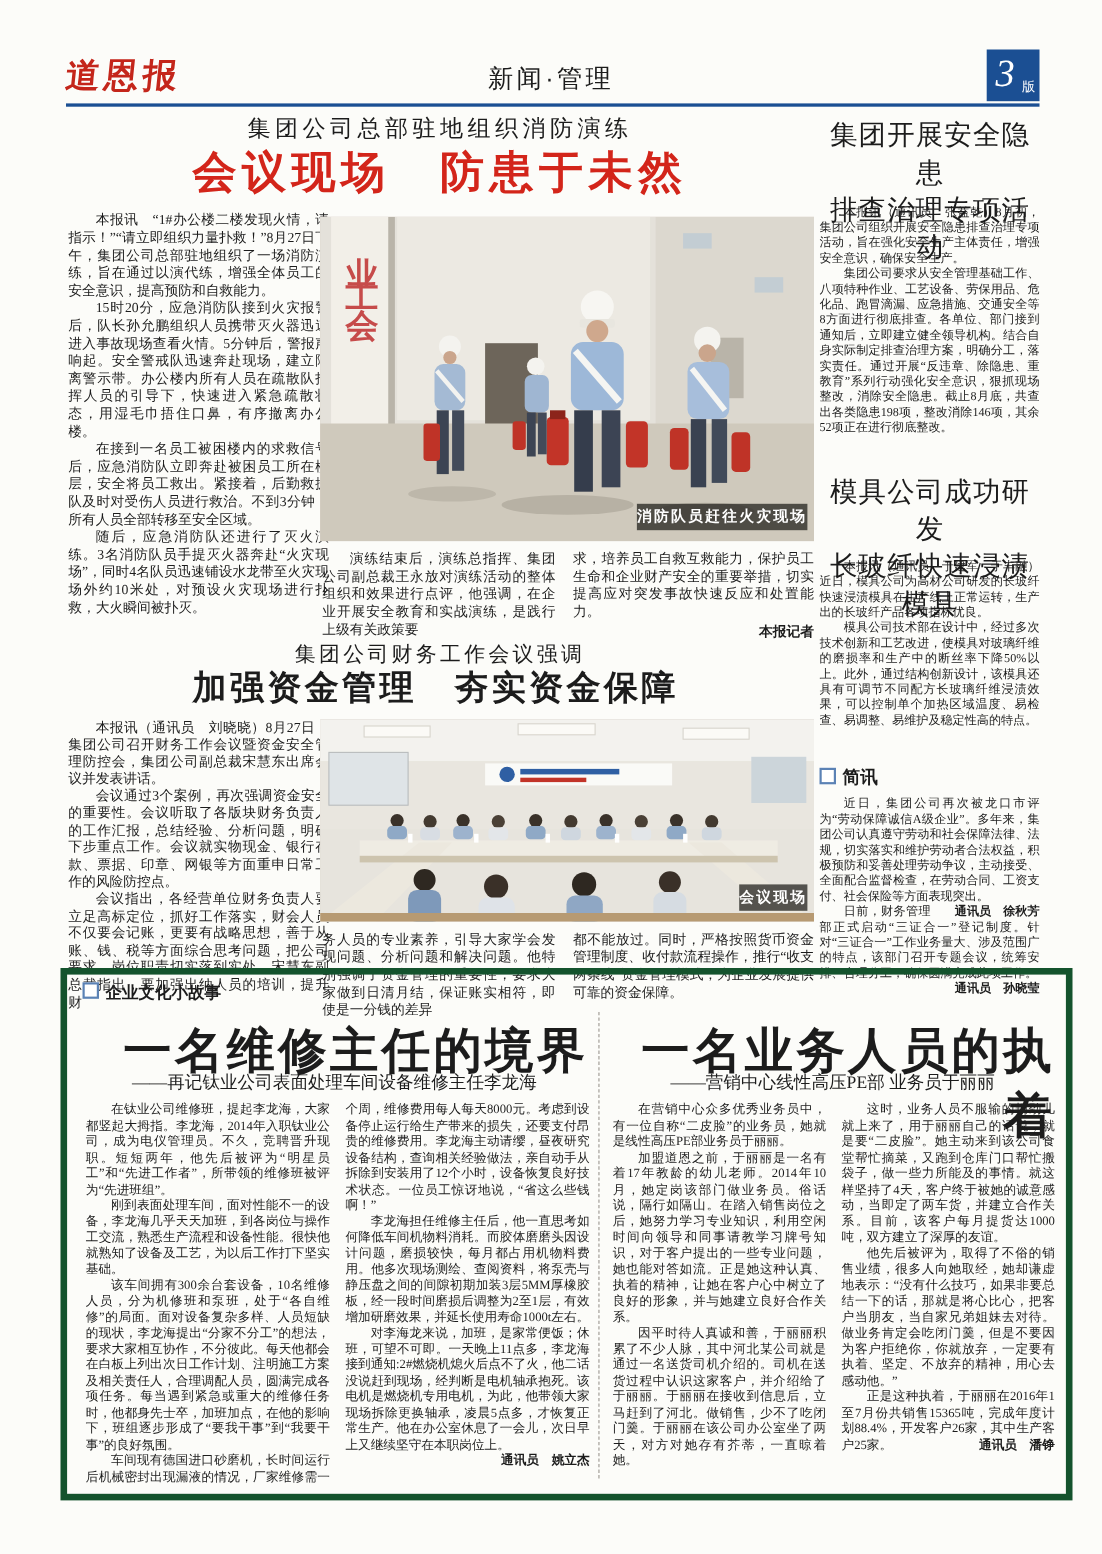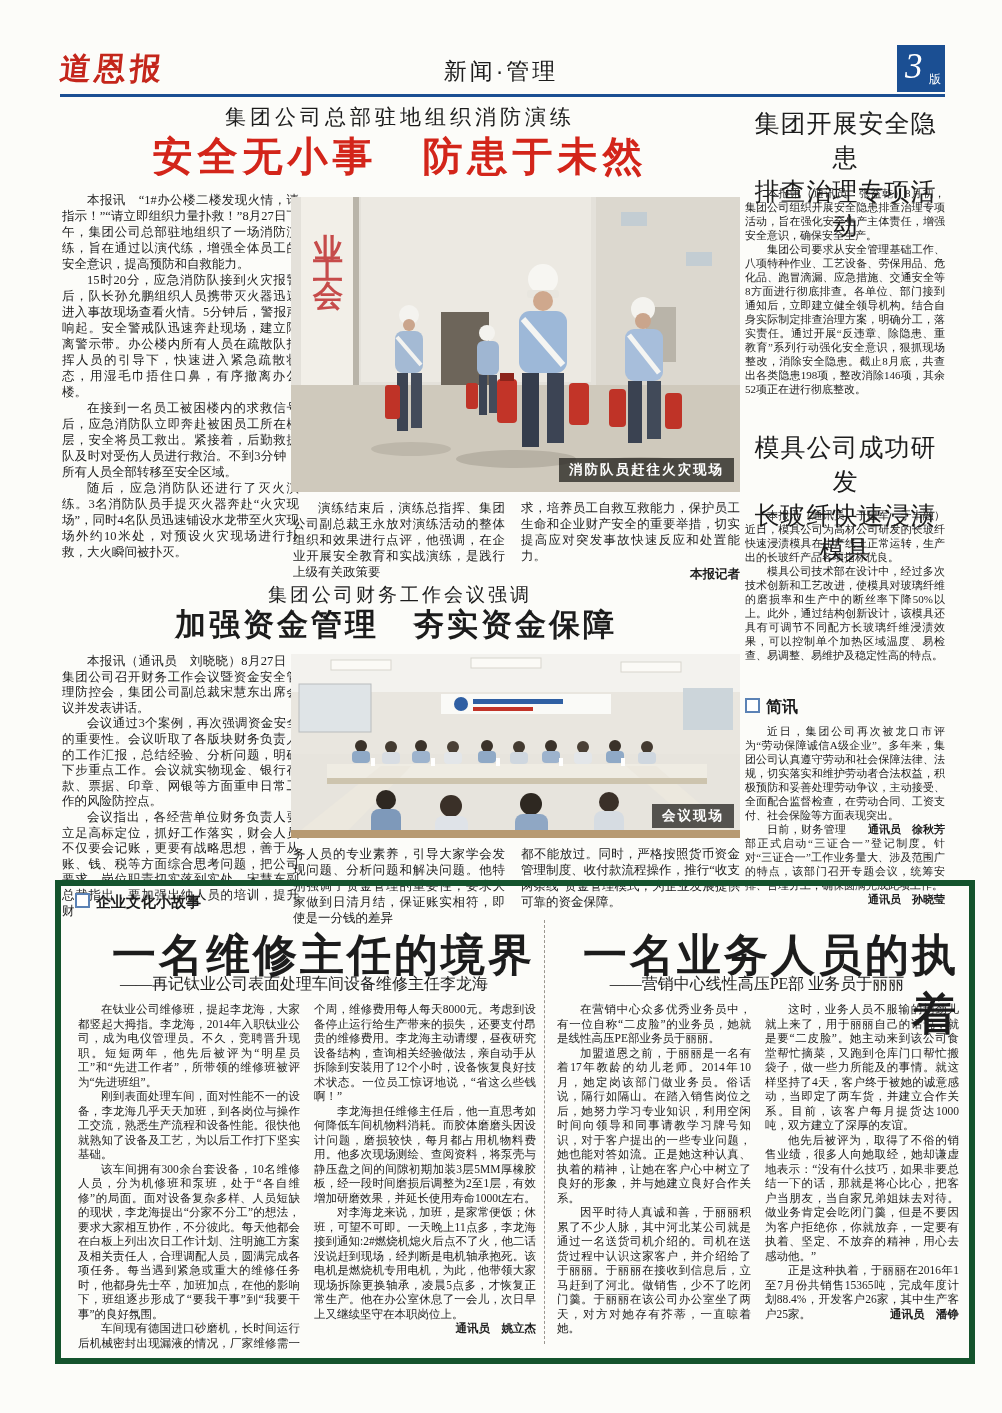--- a/index.html
+++ b/index.html
@@ -21,21 +21,21 @@
   
   .body-txt{font-size:12.5px;line-height:16px;}
   .body-sm{font-size:11px;line-height:14px;}
   .byline-line{text-align:right;font-weight:bold;margin-top:2px;}
   .byl{float:right;font-weight:bold;}
   .sq{display:inline-block;width:11px;height:11px;border:2px solid #5b82b5;
       margin-right:6px;vertical-align:-1px;background:#fff;}
   
   .photo{overflow:hidden;background:#ddd8cf;}
   .caption{position:absolute;right:6px;bottom:10px;background:rgba(35,33,30,.75);
-      color:#fff;font-size:13.5px;font-weight:bold;padding:3px 10px;letter-spacing:2px;
+      color:#fff;font-size:13.5px;font-weight:bold;padding:3px 0;letter-spacing:2px;
       font-family:"Liberation Sans",sans-serif;}
   .vert-sign{position:absolute;left:16px;top:12px;writing-mode:vertical-rl;
       color:#c23a3a;font-size:30px;font-weight:bold;letter-spacing:24px;opacity:.9;}
   
   .culture-box{left:55px;top:880px;width:908px;height:472px;border:6px solid #14532d;}
   .story-head{font-weight:bold;font-size:44px;letter-spacing:3px;text-align:right;}
   .story-sub{text-align:center;font-size:16px;}
   .story-body{column-count:2;column-gap:14px;column-fill:auto;
       font-size:11.5px;line-height:14.5px;}
   .dash-div{border-left:1px dashed #9a968f;}
@@ -48,21 +48,21 @@
 
   <div class="abs logo">道恩报</div>
   <div class="abs section-title sans">新闻·管理</div>
   <div class="abs page-box">
     <span class="page-num">3</span>
     <span class="page-lab">版</span>
   </div>
   <div class="abs head-rule"></div>
 
   <div class="abs" style="left:60px;top:103px;width:680px;text-align:center;font-size:21px;letter-spacing:4px;">集团公司总部驻地组织消防演练</div>
-  <div class="abs sans" style="left:60px;top:129px;width:680px;text-align:center;font-size:40px;font-weight:bold;color:#d3251a;letter-spacing:5px;">安全无小事　防患于未然</div>
+  <div class="abs sans" style="left:60px;top:129px;width:680px;text-align:center;font-size:40px;font-weight:bold;color:#d3251a;letter-spacing:5px;">会议现场　防患于未然</div>
 
   <div class="abs body-txt" style="left:62px;top:192px;width:237px;height:384px;overflow:hidden;">
     <p>本报讯　“1#办公楼二楼发现火情，请指示！”“请立即组织力量扑救！”8月27日下午，集团公司总部驻地组织了一场消防演练，旨在通过以演代练，增强全体员工的安全意识，提高预防和自救能力。</p>
     <p>15时20分，应急消防队接到火灾报警后，队长孙允鹏组织人员携带灭火器迅速进入事故现场查看火情。5分钟后，警报声响起。安全警戒队迅速奔赴现场，建立隔离警示带。办公楼内所有人员在疏散队指挥人员的引导下，快速进入紧急疏散状态，用湿毛巾捂住口鼻，有序撤离办公楼。</p>
     <p>在接到一名员工被困楼内的求救信号后，应急消防队立即奔赴被困员工所在楼层，安全将员工救出。紧接着，后勤救援队及时对受伤人员进行救治。不到3分钟，所有人员全部转移至安全区域。</p>
     <p>随后，应急消防队还进行了灭火演练。3名消防队员手提灭火器奔赴“火灾现场”，同时4名队员迅速铺设水龙带至火灾现场外约10米处，对预设火灾现场进行扑救，大火瞬间被扑灭。</p>
   </div>
 
   <div class="abs photo" style="left:291px;top:197px;width:449px;height:295px;">
     <svg width="449" height="295" viewBox="0 0 449 295">

